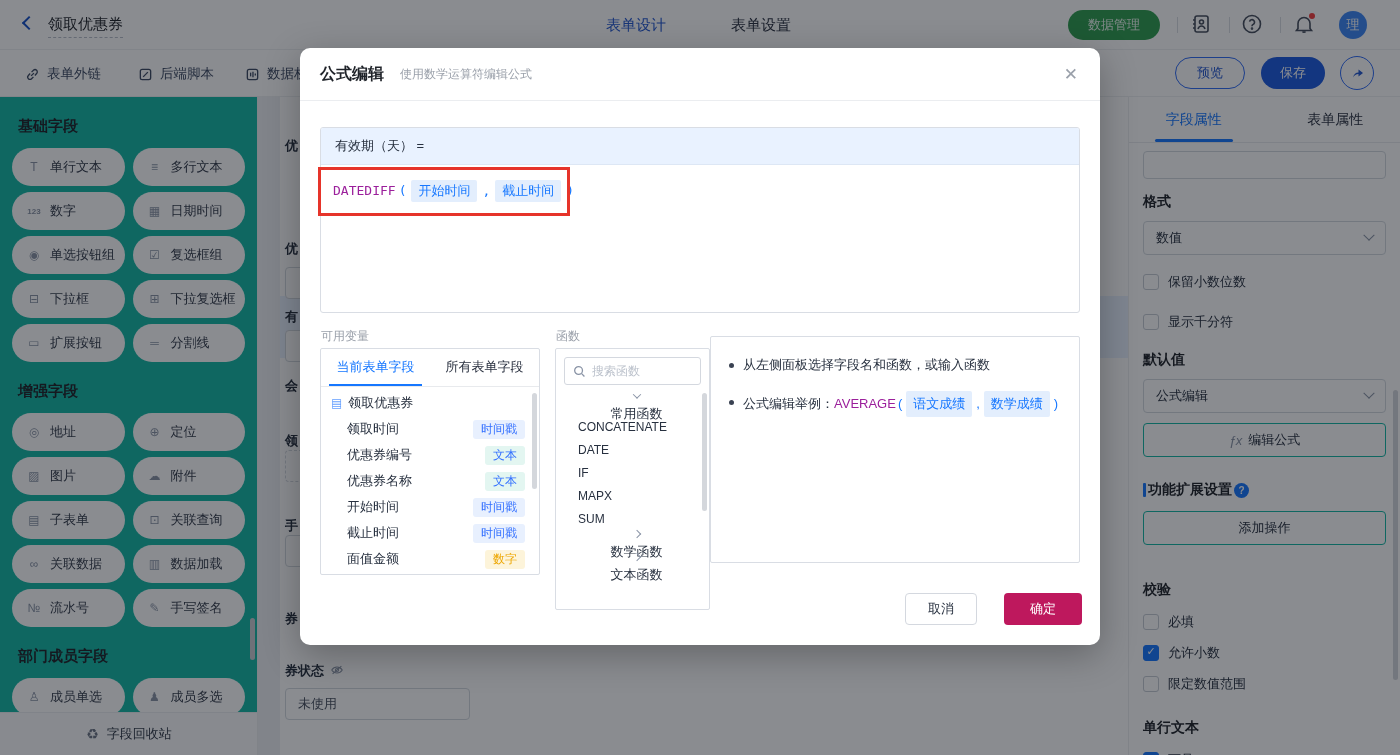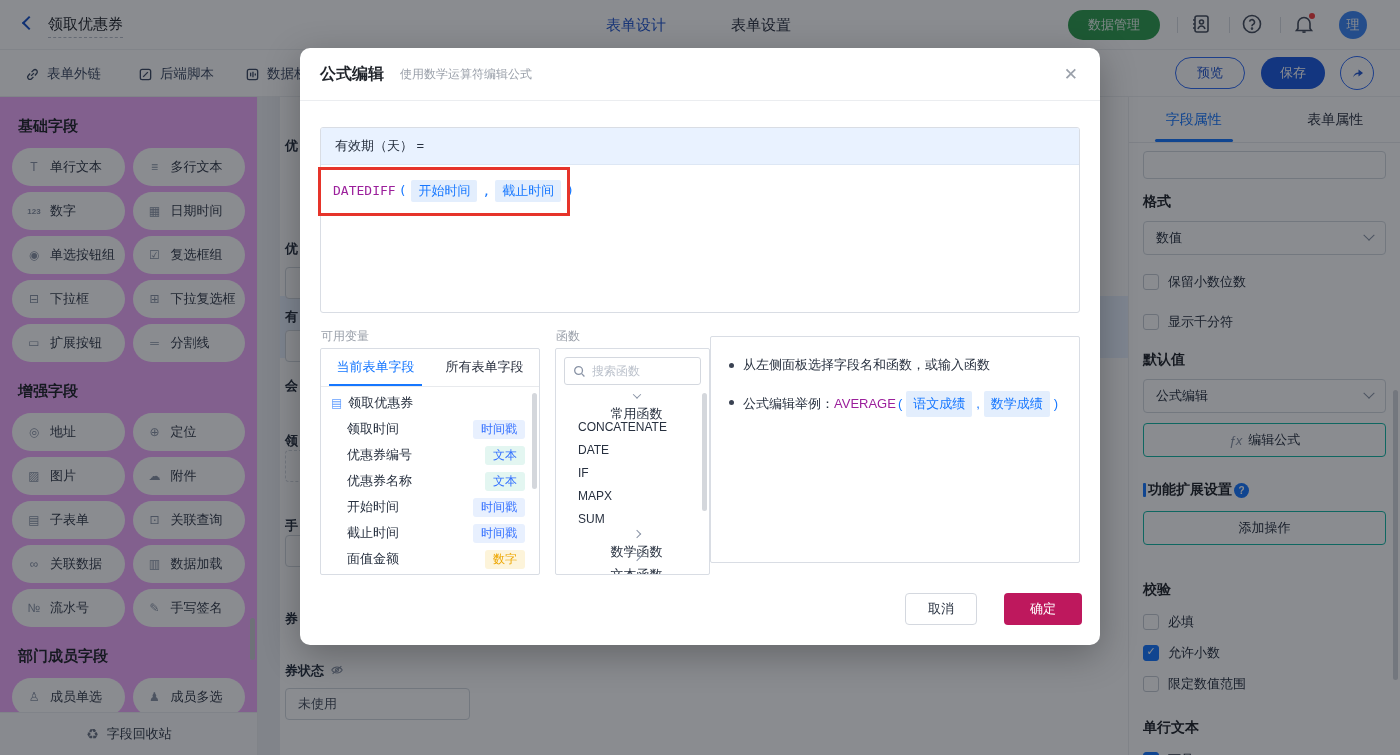--- a/index.html
+++ b/index.html
@@ -24,21 +24,21 @@
   .toolbar { position: absolute; left: 0; top: 50px; width: 1400px; height: 47px; background: #fff; border-bottom: 1px solid #eef0f2; z-index: 1; }
   .tool-item { position: absolute; top: 15px; display: flex; align-items: center; gap: 7px; color: #3d4a63; font-size: 13.5px; cursor: pointer; }
   .tool-item svg { width: 15px; height: 15px; }
   .ti-1 { left: 25px; } .ti-2 { left: 138px; } .ti-3 { left: 245px; }
   .pv-pill { position: absolute; left: 1175px; top: 7px; width: 70px; height: 32px; border-radius: 16px; border: 1px solid #2e6bf6; color: #2458d0; text-align: center; line-height: 30px; background: #fff; cursor: pointer; }
   .sv-pill { position: absolute; left: 1261px; top: 7px; width: 64px; height: 32px; border-radius: 16px; background: #1c5ae0; color: #fff; text-align: center; line-height: 32px; cursor: pointer; }
   .share-circ { position: absolute; left: 1340px; top: 6px; width: 34px; height: 34px; border-radius: 50%; border: 1px solid #2e6bf6; color: #2458d0; display: flex; align-items: center; justify-content: center; cursor: pointer; background: #fff; }
   .share-circ svg { width: 16px; height: 16px; }
 
   
-  .lsb { position: absolute; left: 0; top: 97px; width: 258px; height: 658px; background: #f0abfc; border-right: 1px solid #ebedf0; overflow: hidden; }
+  .lsb { position: absolute; left: 0; top: 97px; width: 258px; height: 658px; background: #14b8a6; border-right: 1px solid #ebedf0; overflow: hidden; }
   .lsb-inner { padding: 16px 12px 0 12px; }
   .lsb-title { font-size: 15px; font-weight: bold; color: #1f2329; margin: 4px 0 12px 6px; }
   .lsb-grid { display: grid; grid-template-columns: 1fr 1fr; gap: 6px 8px; margin-bottom: 20px; }
   .pill { height: 38px; border-radius: 19px; background: #fff; display: flex; align-items: center; padding-left: 13px; gap: 7px; cursor: pointer; }
   .pill-icon { width: 18px; text-align: center; color: #8a94a6; font-size: 12px; flex: 0 0 auto; }
   .pill-icon.num { font-size: 8px; font-weight: bold; letter-spacing: 0; }
   .pill-label { font-size: 13px; color: #333b4a; white-space: nowrap; }
   .recycle-bar { position: absolute; left: 0; bottom: 0; width: 258px; height: 43px; background: #fbfcfd; border-top: 1px solid #eceef1; display: flex; align-items: center; justify-content: center; gap: 8px; color: #333b4a; cursor: pointer; z-index: 2; }
   .recycle-icon { color: #6b7484; font-size: 14px; }
   .lsb-scroll { position: absolute; right: 2px; top: 521px; width: 5px; height: 42px; border-radius: 3px; background: #c9ccd2; z-index: 3; }
@@ -104,21 +104,21 @@
   .var-row { height: 26px; display: flex; align-items: center; padding-left: 26px; cursor: pointer; }
   .var-row.root { padding-left: 10px; gap: 6px; margin-top: 3px; }
   .doc-icon { color: #66a0ff; font-size: 12px; }
   .var-name { font-size: 13px; color: #27303f; }
   .badge { margin-left: auto; margin-right: 14px; font-size: 12px; padding: 1px 8px; border-radius: 3px; }
   .b-ts { background: #e8f0fe; color: #3370ff; }
   .b-text { background: #e3f6f1; color: #3370ff; }
   .b-num { background: #fdf4da; color: #eda600; }
   .vars-scroll { position: absolute; right: 2px; top: 44px; width: 5px; height: 96px; border-radius: 3px; background: #d4d7dc; }
 
-  .funcs-box { position: absolute; left: 255px; top: 300px; width: 155px; height: 227px; border: 1px solid #d9dde4; border-radius: 2px; overflow: hidden; }
+  .funcs-box { position: absolute; left: 255px; top: 300px; width: 155px; height: 262px; border: 1px solid #d9dde4; border-radius: 2px; overflow: hidden; }
   .fn-search { margin: 8px; height: 28px; border: 1px solid #d4d8df; border-radius: 3px; display: flex; align-items: center; gap: 6px; padding: 0 8px; }
   .fn-search svg { width: 13px; height: 13px; color: #8a94a6; flex: 0 0 auto; }
   .fn-search input { border: 0; outline: 0; width: 100%; font-size: 12px; color: #27303f; font-family: inherit; background: transparent; }
   .fn-search input::placeholder { color: #bcc2cc; }
   .fn-group { height: 23px; display: flex; align-items: center; gap: 6px; padding-left: 8px; font-size: 13px; color: #27303f; cursor: pointer; flex-direction: column; }
   .caret { width: 6px; height: 6px; border-right: 1.3px solid #8a94a6; border-bottom: 1.3px solid #8a94a6; flex: 0 0 auto; }
   .caret.down { transform: rotate(45deg) translate(-1px,-1px); }
   .caret.right { transform: rotate(-45deg); }
   .fn-item { height: 23px; line-height: 23px; padding-left: 22px; font-size: 12px; color: #27303f; cursor: pointer; }
   .funcs-scroll { position: absolute; right: 2px; top: 44px; width: 5px; height: 118px; border-radius: 3px; background: #d4d7dc; }

